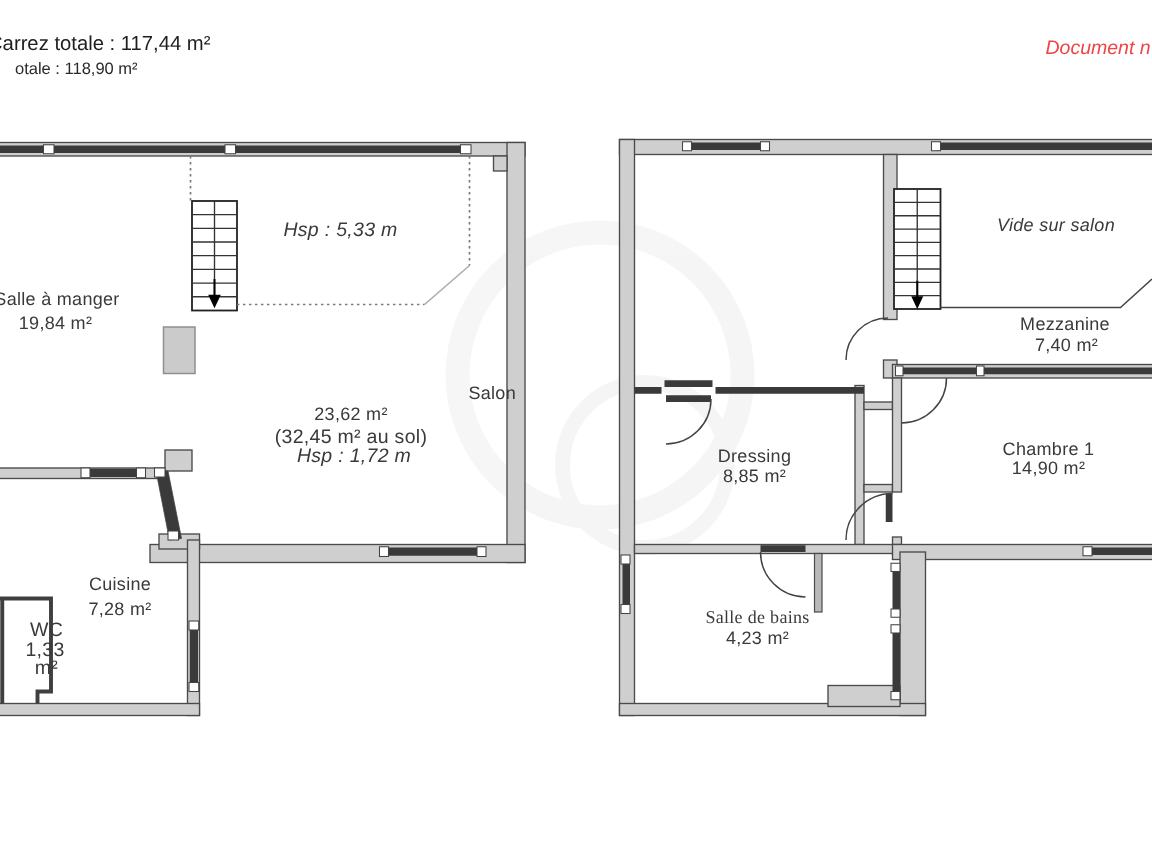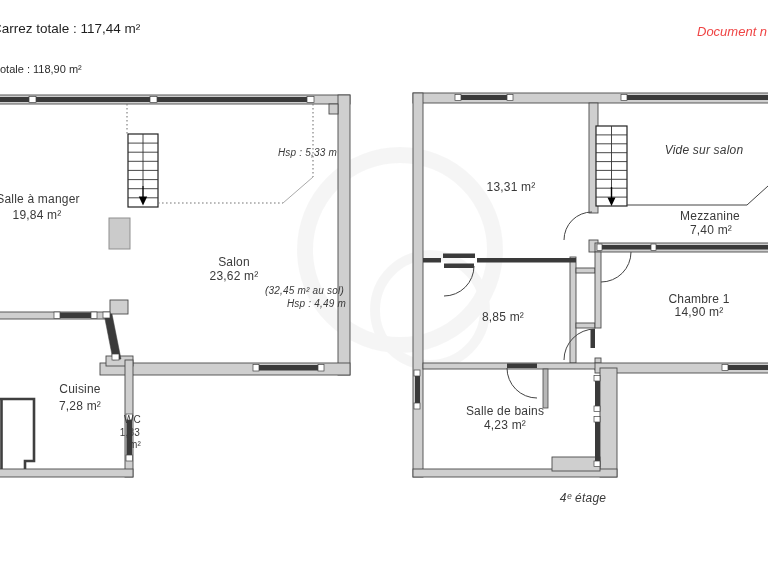--- a/index.html
+++ b/index.html
@@ -1,23 +1,23 @@
 <!DOCTYPE html>
 <html><head>
 <meta charset="utf-8">
 <style>
   html,body{margin:0;padding:0;background:#ffffff;}
   .canvas{position:relative;width:768px;height:576px;overflow:hidden;background:#ffffff;
           font-family:"Liberation Sans","DejaVu Sans",sans-serif;color:#3a3a3a;}
   .lbl{position:absolute;width:220px;text-align:center;font-size:12px;line-height:13px;
        letter-spacing:.2px;color:#3a3a3a;white-space:nowrap;}
-  .lbl.small{font-size:10px;text-align:right;}
+  .lbl.small{font-size:13px;}
   .lbl.italic{font-style:italic;}
   .hdr1{position:absolute;left:-8px;top:21px;font-size:13.5px;color:#1f1f1f;white-space:nowrap;}
-  .hdr2{position:absolute;left:0px;top:40px;font-size:11px;color:#2a2a2a;white-space:nowrap;margin-top:23px;}
+  .hdr2{position:absolute;left:10px;top:40px;font-size:11px;color:#2a2a2a;white-space:nowrap;}
   .hdr3{position:absolute;left:697px;top:24px;font-size:13px;font-style:italic;color:#ef4444;white-space:nowrap;}
   svg{position:absolute;left:0;top:0;}
 </style>
 </head>
 <body>
 
 <div class="canvas">
 
   <svg width="768" height="576" viewBox="0 0 768 576">
 
@@ -163,34 +163,33 @@
     </g>
   </svg>
 
   <div class="hdr1">Carrez totale : 117,44 m²</div>
   <div class="hdr2">otale : 118,90 m²</div>
   <div class="hdr3">Document n</div>
 
   <div class="lbl" style="left:-72px;top:193px;">Salle à manger</div>
   <div class="lbl" style="left:-73px;top:209px;">19,84 m²</div>
   <div class="lbl italic small" style="left:117px;top:146px;">Hsp : 5,33 m</div>
-  <div class="lbl" style="left:124px;top:256px;">Salon</div>
+  <div class="lbl" style="left:124px;top:256px;text-align:right;">Salon</div>
   <div class="lbl" style="left:124px;top:270px;">23,62 m²</div>
-  <div class="lbl small" style="left:124px;top:284px;font-style:italic;">(32,45 m² au sol)</div>
-  <div class="lbl italic small" style="left:126px;top:297px;">Hsp : 4,49 m</div>
+  <div class="lbl small" style="left:124px;top:284px;">(32,45 m² au sol)</div>
+  <div class="lbl italic small" style="left:126px;top:297px;">Hsp : 1,72 m</div>
   <div class="lbl" style="left:-30px;top:383px;">Cuisine</div>
   <div class="lbl" style="left:-30px;top:400px;">7,28 m²</div>
   <div class="lbl small" style="left:-79px;top:413px;">WC</div>
   <div class="lbl small" style="left:-80px;top:426px;">1,33</div>
   <div class="lbl small" style="left:-79px;top:438px;">m²</div>
 
-  <div class="lbl" style="left:401px;top:181px;">13,31 m²</div>
   <div class="lbl italic" style="left:594px;top:144px;">Vide sur salon</div>
   <div class="lbl" style="left:600px;top:210px;">Mezzanine</div>
   <div class="lbl" style="left:601px;top:224px;">7,40 m²</div>
+  <div class="lbl" style="left:393px;top:298px;">Dressing</div>
   <div class="lbl" style="left:393px;top:311px;">8,85 m²</div>
   <div class="lbl" style="left:589px;top:293px;">Chambre 1</div>
   <div class="lbl" style="left:589px;top:306px;">14,90 m²</div>
-  <div class="lbl" style="left:395px;top:405px;">Salle de bains</div>
+  <div class="lbl" style="left:395px;top:405px;font-family:Liberation Serif, serif;">Salle de bains</div>
   <div class="lbl" style="left:395px;top:419px;">4,23 m²</div>
-  <div class="lbl italic" style="left:473px;top:492px;">4ᵉ étage</div>
 
 </div>
 
 </body></html>

